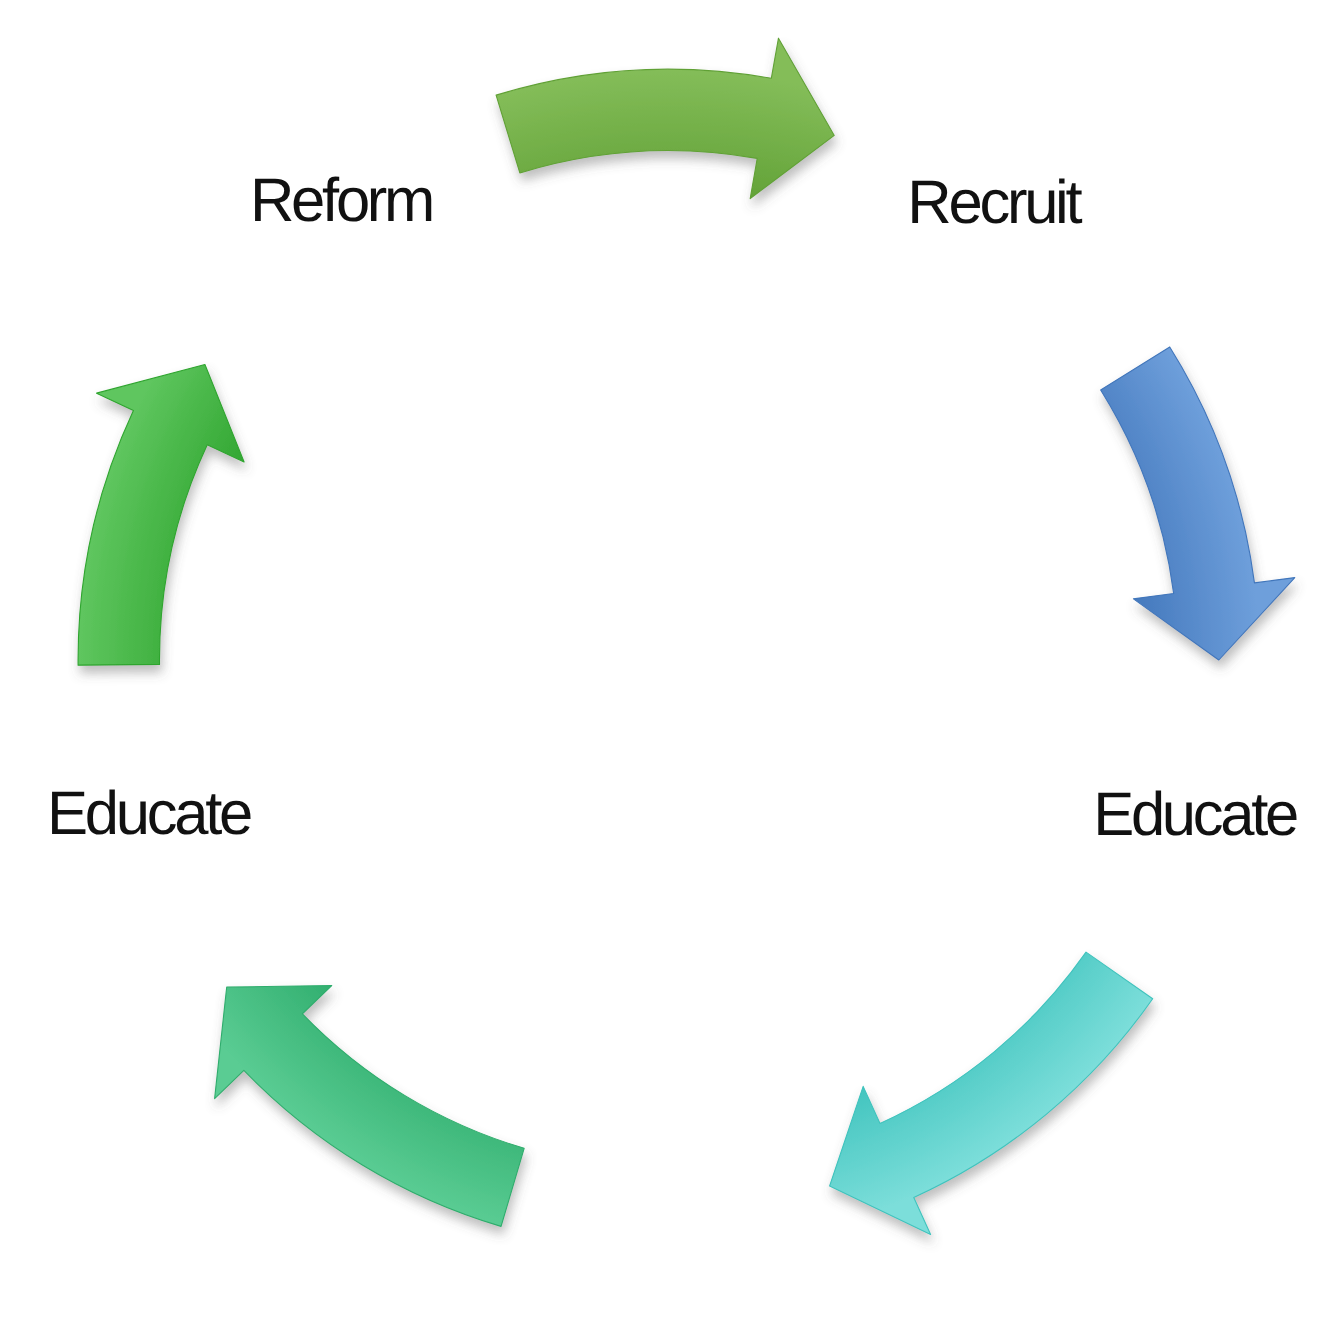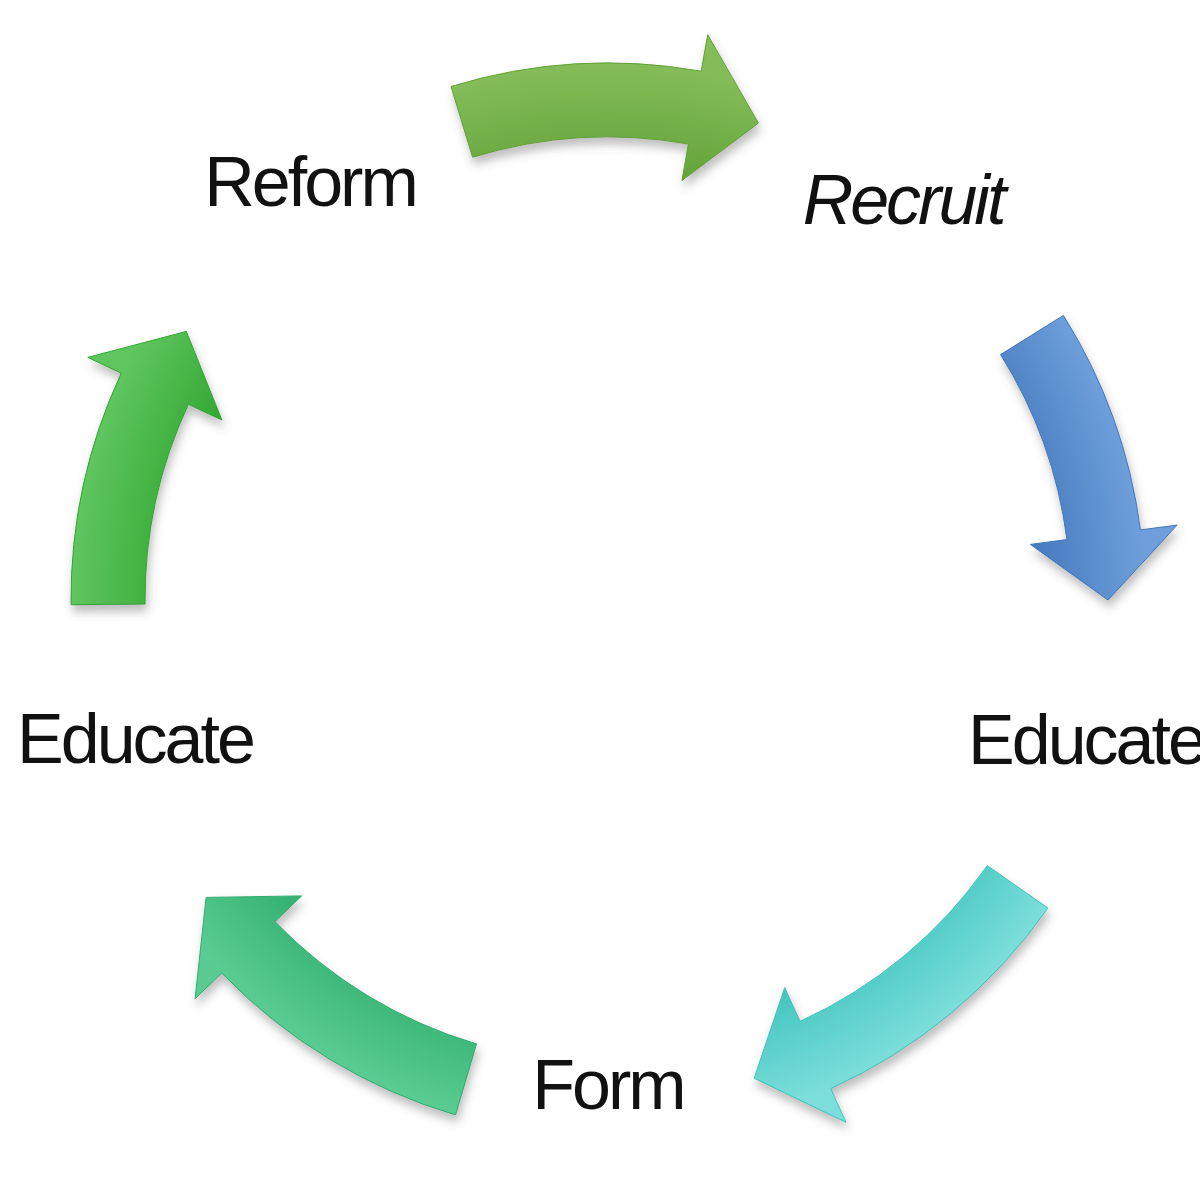--- a/index.html
+++ b/index.html
@@ -16,21 +16,21 @@
     font-family: "Liberation Sans", "DejaVu Sans", sans-serif;
   }
   .arrows-svg {
     position: absolute;
     left: 0;
     top: 0;
   }
   .step-label {
     position: absolute;
     transform: translate(-50%, -50%);
-    font-size: 70px;
+    font-size: 56px;
     font-weight: 400;
     letter-spacing: -3px;
     color: #111111;
     white-space: nowrap;
     line-height: 1;
     user-select: none;
   }
 </style>
 </head>
 <body>
@@ -66,18 +66,17 @@
     <g id="arrow-group">
         <path d="M 451.0 86.5 A 537 537 0 0 1 701.2 71.2 L 707.7 34.7 L 758.4 123.1 L 682.0 180.5 L 688.4 144.0 A 463 463 0 0 0 472.6 157.2 Z" fill="url(#grad0)" filter="url(#arrow-shadow)" stroke="#61a136" stroke-width="1" stroke-linejoin="round"></path>
         <path d="M 1063.4 315.4 A 537 537 0 0 1 1140.4 529.9 L 1177.1 525.1 L 1108.0 600.0 L 1030.4 544.4 L 1067.0 539.6 A 463 463 0 0 0 1000.6 354.6 Z" fill="url(#grad1)" filter="url(#arrow-shadow)" stroke="#4176bb" stroke-width="1" stroke-linejoin="round"></path>
         <path d="M 1047.9 908.0 A 537 537 0 0 1 830.7 1088.6 L 846.0 1122.3 L 754.2 1078.2 L 784.7 987.6 L 800.0 1021.3 A 463 463 0 0 0 987.3 865.6 Z" fill="url(#grad2)" filter="url(#arrow-shadow)" stroke="#3fc3bd" stroke-width="1" stroke-linejoin="round"></path>
         <path d="M 455.5 1114.9 A 537 537 0 0 1 221.7 973.0 L 195.1 998.7 L 206.1 897.4 L 301.6 895.9 L 274.9 921.6 A 463 463 0 0 0 476.5 1043.9 Z" fill="url(#grad3)" filter="url(#arrow-shadow)" stroke="#2fad6d" stroke-width="1" stroke-linejoin="round"></path>
         <path d="M 71.0 604.7 A 537 537 0 0 1 121.3 373.1 L 87.8 357.4 L 186.3 331.4 L 221.9 420.0 L 188.4 404.3 A 463 463 0 0 0 145.0 604.0 Z" fill="url(#grad4)" filter="url(#arrow-shadow)" stroke="#2fa52f" stroke-width="1" stroke-linejoin="round"></path>
       </g>
   </svg>
 
   <div class="step-label" style="left:310px; top:182px;">Reform</div>
-  <div class="step-label" style="left:903px; top:200px;font-style:italic;">Recruit</div>
+  <div class="step-label" style="left:903px; top:184px;">Recruit</div>
   <div class="step-label" style="left:1086px; top:740px;">Educate</div>
-  <div class="step-label" style="left:608px; top:1085px;">Form</div>
   <div class="step-label" style="left:135px; top:739px;">Educate</div>
 
 </div>
 
 </body></html>

